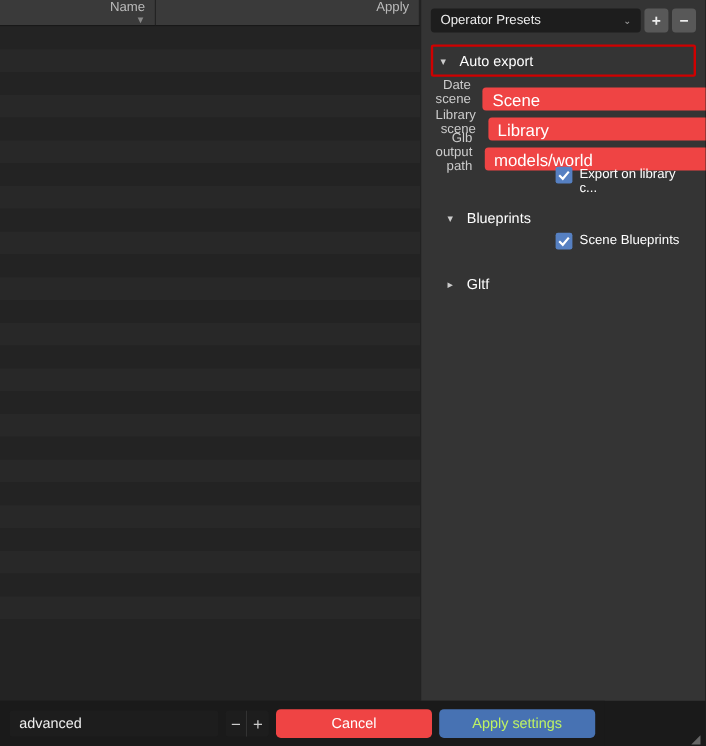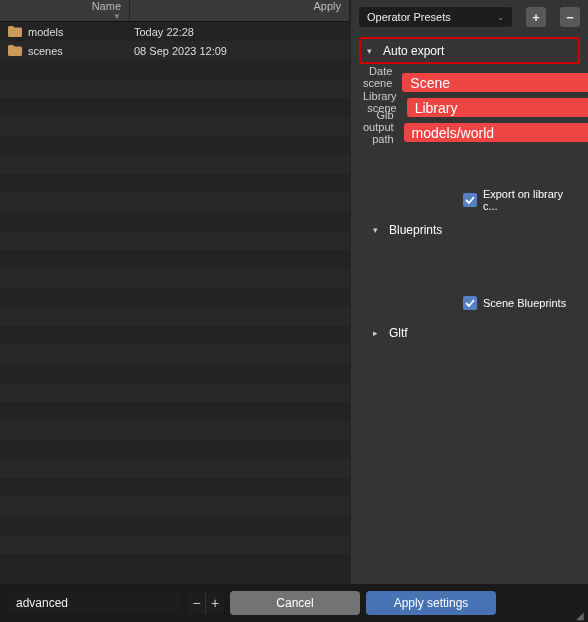--- a/index.html
+++ b/index.html
@@ -24,87 +24,65 @@
   .file-size { flex: 1; font-size: 11px; color: #ddd; }
 
   .empty-rows { }
   .empty-row { height: 19px; }
   .empty-row:nth-child(odd) { background: #232323; }
   .empty-row:nth-child(even) { background: #282828; }
 
   .side-panel { position: absolute; right: 0; top: 0; width: 238px; height: 584px; background: #343434; border-left: 1px solid #222; }
   .panel-inner { padding: 7px 8px; }
 
-  .preset-row { display: flex; align-items: center; gap: 14px; margin-bottom: 10px; }
+  .preset-row { display: flex; align-items: center; gap: 3px; margin-bottom: 10px; }
   .preset-dropdown { flex: 1; height: 20px; background: #1d1d1d; border-radius: 3px; display: flex; align-items: center; padding: 0 8px; color: #eee; font-size: 11px; position: relative; }
   .preset-dropdown .chev { margin-left: auto; font-size: 8px; color: #999; }
   .preset-btn { width: 20px; height: 20px; background: #585858; border-radius: 3px; display: flex; align-items: center; justify-content: center; color: #eee; font-size: 13px; font-weight: bold; }
 
   .section { border: 2px solid transparent; border-radius: 2px; }
   .section.highlighted { border-color: #d00000; }
   .section-header { display: flex; align-items: center; height: 23px; padding: 0 6px; color: #fff; font-size: 12px; cursor: pointer; }
   .section-header .toggle { width: 12px; font-size: 9px; color: #ccc; margin-right: 4px; }
 
   .form-row { display: flex; align-items: center; height: 25px; padding: 0 4px; }
   .form-label { width: 96px; text-align: right; padding-right: 10px; color: #ccc; font-size: 11px; }
   .form-input { flex: 1; height: 19px; background: #ef4444; border-radius: 3px; color: #fff; padding: 0 8px; font-size: 14px; display: flex; align-items: center; border: none; outline: none; margin-top: 12px; }
   .form-input.active { box-shadow: inset -2px 0 0 #5680c2; }
 
-  .check-row { display: flex; align-items: center; height: 25px; padding-left: 104px; margin-top: 48px; }
+  .check-row { display: flex; align-items: flex-start; height: 25px; padding-left: 104px; }
   .checkbox { width: 14px; height: 14px; background: #5680c2; border-radius: 2px; display: flex; align-items: center; justify-content: center; margin-right: 6px; }
   .checkbox svg { display: block; }
   .check-label { font-size: 11px; color: #fff; }
 
   .subsection-header { display: flex; align-items: center; height: 24px; padding: 0 6px 0 14px; color: #fff; font-size: 12px; margin-top: 6px; }
   .subsection-header .toggle { width: 12px; font-size: 9px; color: #ccc; margin-right: 4px; }
 
   .bottom-bar { position: absolute; left: 0; bottom: 0; width: 504px; height: 38px; background: #1a1a1a; display: flex; align-items: center; padding: 0 8px; gap: 6px; }
   .search-box { flex: 1; height: 22px; background: #1d1d1d; border-radius: 3px; display: flex; align-items: center; padding: 0 8px; color: #eee; font-size: 12px; border: none; outline: none; }
   .search-controls { display: flex; gap: 0; }
   .stepper-btn { width: 18px; height: 22px; background: #1d1d1d; display: flex; align-items: center; justify-content: center; color: #ccc; font-size: 14px; }
   .stepper-btn:first-child { border-radius: 3px 0 0 3px; border-right: 1px solid #333; }
   .stepper-btn:last-child { border-radius: 0 3px 3px 0; }
   .bottom-btn { width: 130px; height: 24px; border-radius: 4px; display: flex; align-items: center; justify-content: center; font-size: 12px; }
-  .btn-cancel { background: #737373; color: #fff; }
-  .btn-apply { background: #4772b3; color: #ffffff; text-align: center; }
+  .btn-cancel { background: #ef4444; color: #fff; }
+  .btn-apply { background: #4772b3; color: #bef264; text-align: center; }
   .resize-grip { position: absolute; right: 2px; bottom: 2px; width: 10px; height: 10px; color: #666; font-size: 10px; }
 </style>
 </head>
 <body>
 
 <div class="file-browser">
   <div class="col-headers">
     <div class="col-header name">
       <span>Name</span>
       <span class="sort-indicator">▼</span>
     </div>
     <div class="col-header size">
       <span>Apply</span>
-    </div>
-  </div>
-  <div class="file-list">
-    <div class="file-row">
-      <span class="folder-icon">
-        <svg width="14" height="11" viewBox="0 0 14 11">
-            <path d="M0 1.5 Q0 0 1.5 0 L5 0 L6.5 1.5 L12.5 1.5 Q14 1.5 14 3 L14 9.5 Q14 11 12.5 11 L1.5 11 Q0 11 0 9.5 Z" fill="#c89a5b"></path>
-          </svg>
-      </span>
-      <span class="file-name">models</span>
-      <span class="file-date">Today 22:28</span>
-      <span class="file-size"></span>
-    </div>
-    <div class="file-row">
-      <span class="folder-icon">
-        <svg width="14" height="11" viewBox="0 0 14 11">
-            <path d="M0 1.5 Q0 0 1.5 0 L5 0 L6.5 1.5 L12.5 1.5 Q14 1.5 14 3 L14 9.5 Q14 11 12.5 11 L1.5 11 Q0 11 0 9.5 Z" fill="#c89a5b"></path>
-          </svg>
-      </span>
-      <span class="file-name">scenes</span>
-      <span class="file-date">08 Sep 2023 12:09</span>
-      <span class="file-size"></span>
     </div>
   </div>
   <div class="empty-rows">
     <div class="empty-row"></div>
       <div class="empty-row"></div>
       <div class="empty-row"></div>
       <div class="empty-row"></div>
       <div class="empty-row"></div>
     <div class="empty-row"></div>
       <div class="empty-row"></div>

